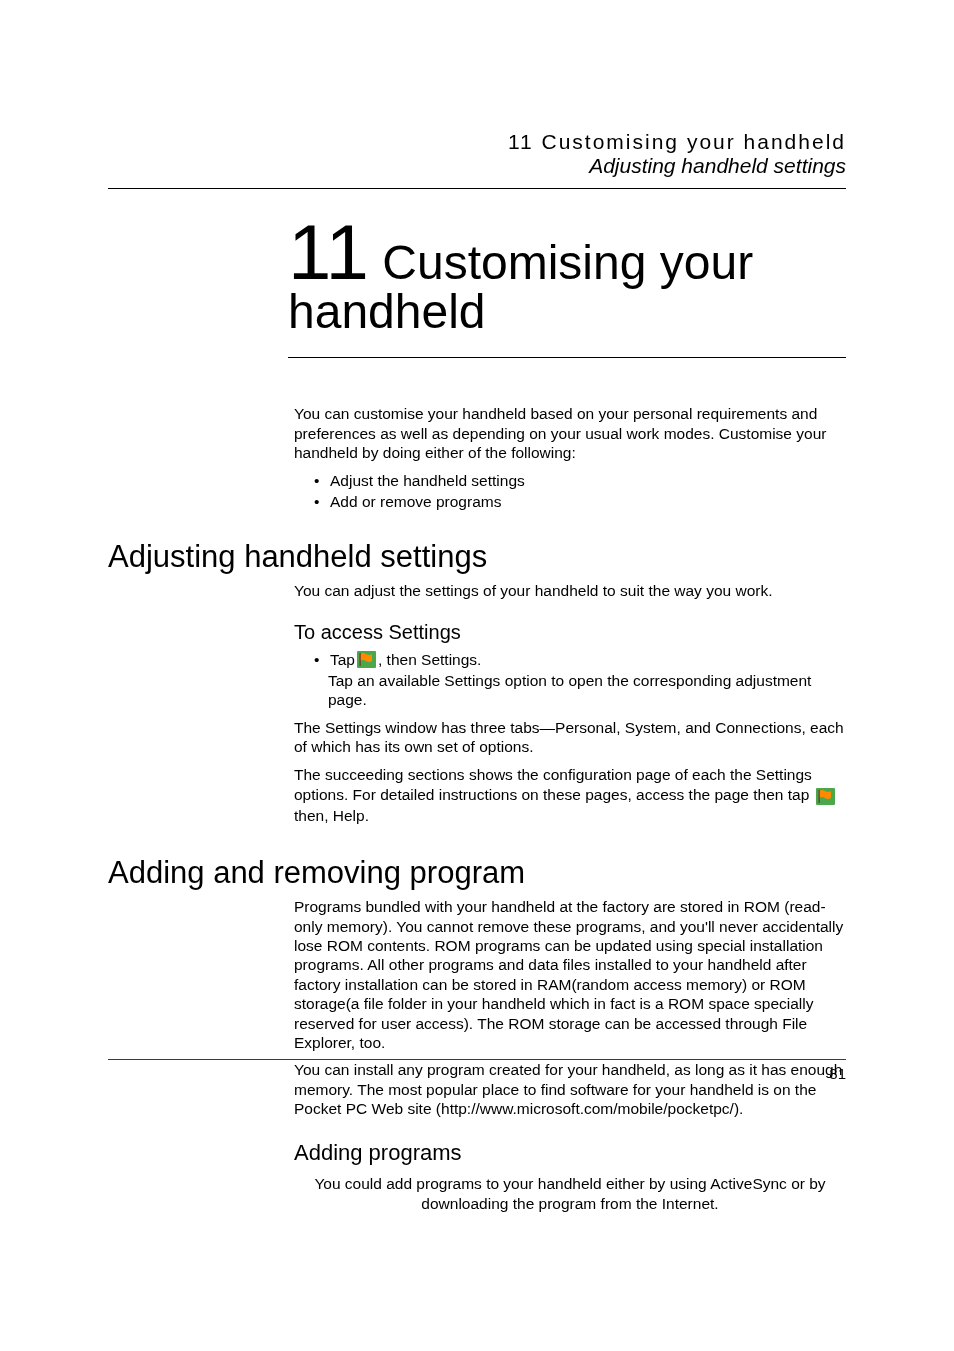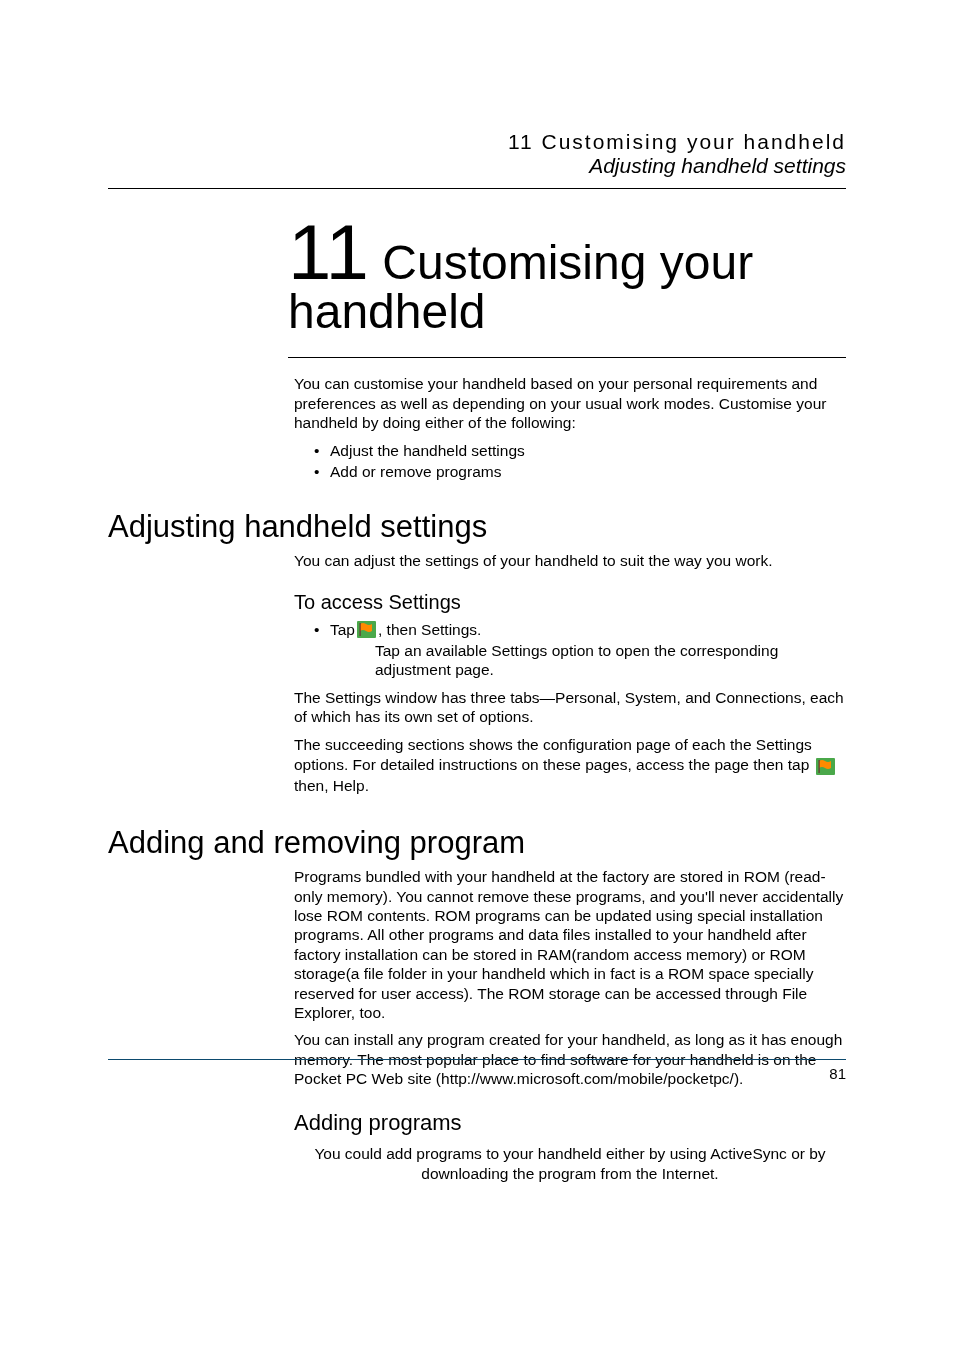--- a/index.html
+++ b/index.html
@@ -55,21 +55,21 @@
   }
   .chapter-title-row2 {
     display: block;
     font-size: 48px;
     font-weight: 300;
     line-height: 1.05;
     margin-top: -4px;
   }
   .content {
     margin-left: 186px;
-    margin-top: 16px;
+    margin-top: 46px;
     font-size: 15.5px;
     line-height: 1.25;
   }
   .content p {
     margin: 0 0 8px 0;
   }
   ul.bullets {
     list-style: none;
     padding: 0;
     margin: 4px 0 0 20px;
@@ -106,21 +106,21 @@
     display: flex;
     align-items: center;
     margin-left: 20px;
     margin-bottom: 2px;
   }
   .bullet-row .dot {
     width: 16px;
     flex-shrink: 0;
   }
   .bullet-sub {
-    margin-left: 81px;
+    margin-left: 34px;
     margin-top: 2px;
     margin-bottom: 8px;
   }
   .flag-icon {
     display: inline-block;
     width: 19px;
     height: 17px;
     vertical-align: middle;
     margin: 0 2px;
   }

